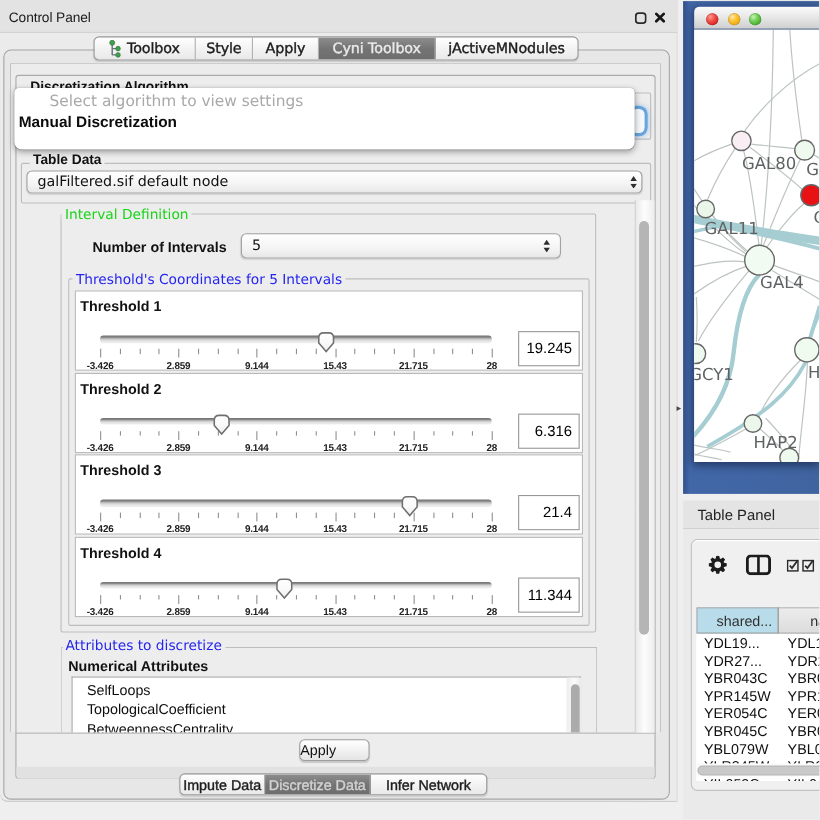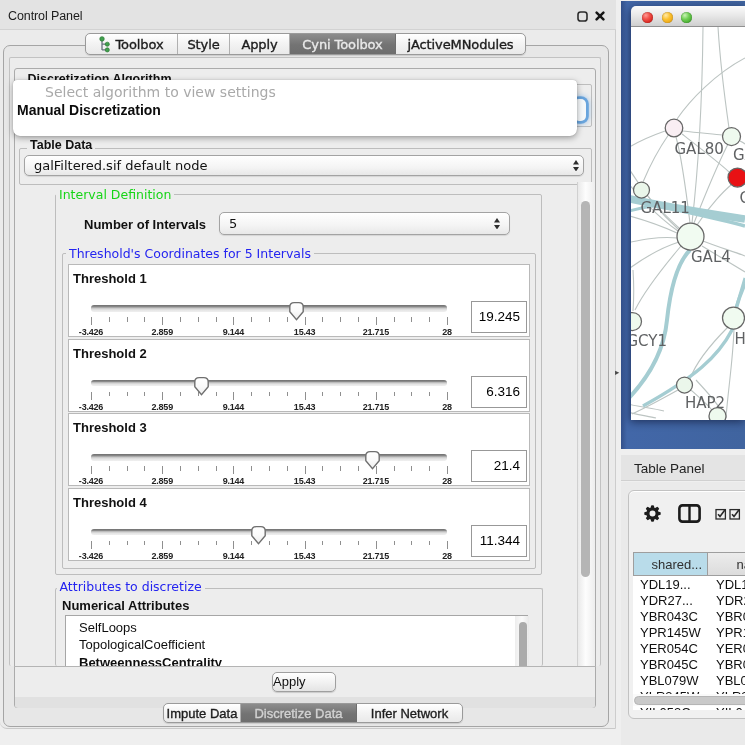--- a/index.html
+++ b/index.html
@@ -392,38 +392,38 @@
           <div class="tfield">11.344</div>
         </div>
       </div>
 
     <div class="abs gbox" style="left:55px;top:588px;width:488px;height:78px;border-bottom:none;"></div>
     <div class="gtitle" style="left:56.5px;top:580px;color:#2424f0;">Attributes to discretize</div>
     <div class="abs" style="left:62px;top:598px;font-size:13px;font-weight:bold;color:#111;font-family:'Liberation Sans',sans-serif;">Numerical Attributes</div>
     <div id="attr-list" class="abs">
         <div class="aitem" style="top: 4px;">SelfLoops</div>
         <div class="aitem" style="top: 21.3px;">TopologicalCoefficient</div>
-        <div class="aitem" style="top: 38.6px; font-weight: bold;">BetweennessCentrality</div>
+        <div class="aitem" style="top: 38.6px;">BetweennessCentrality</div>
       </div>
     <div id="attr-scroll" class="abs">
       <div id="attr-thumb" class="abs"></div>
     </div>
 
     <div id="apply-row-line" class="abs"></div>
     <div id="apply-btn" class="abs">Apply</div>
     <div id="inner-bottom-strip" class="abs"></div>
 
     <div id="main-sb-track" class="abs"></div>
     <div id="main-sb-thumb" class="abs"></div>
 
     <div id="bottom-tabs" class="abs seg-bar">
         <div class="seg" style="width: 77px;">
           <span>Impute Data</span>
         </div>
-        <div class="seg sel" style="width: 116px;">
+        <div class="seg sel" style="width: 96px;">
           <span>Discretize Data</span>
         </div>
         <div class="seg" style="width: 105px;">
           <span>Infer Network</span>
         </div>
       </div>
   </div>
 
   <div id="net-frame" class="abs"></div>
   <div id="net-win" class="abs">

